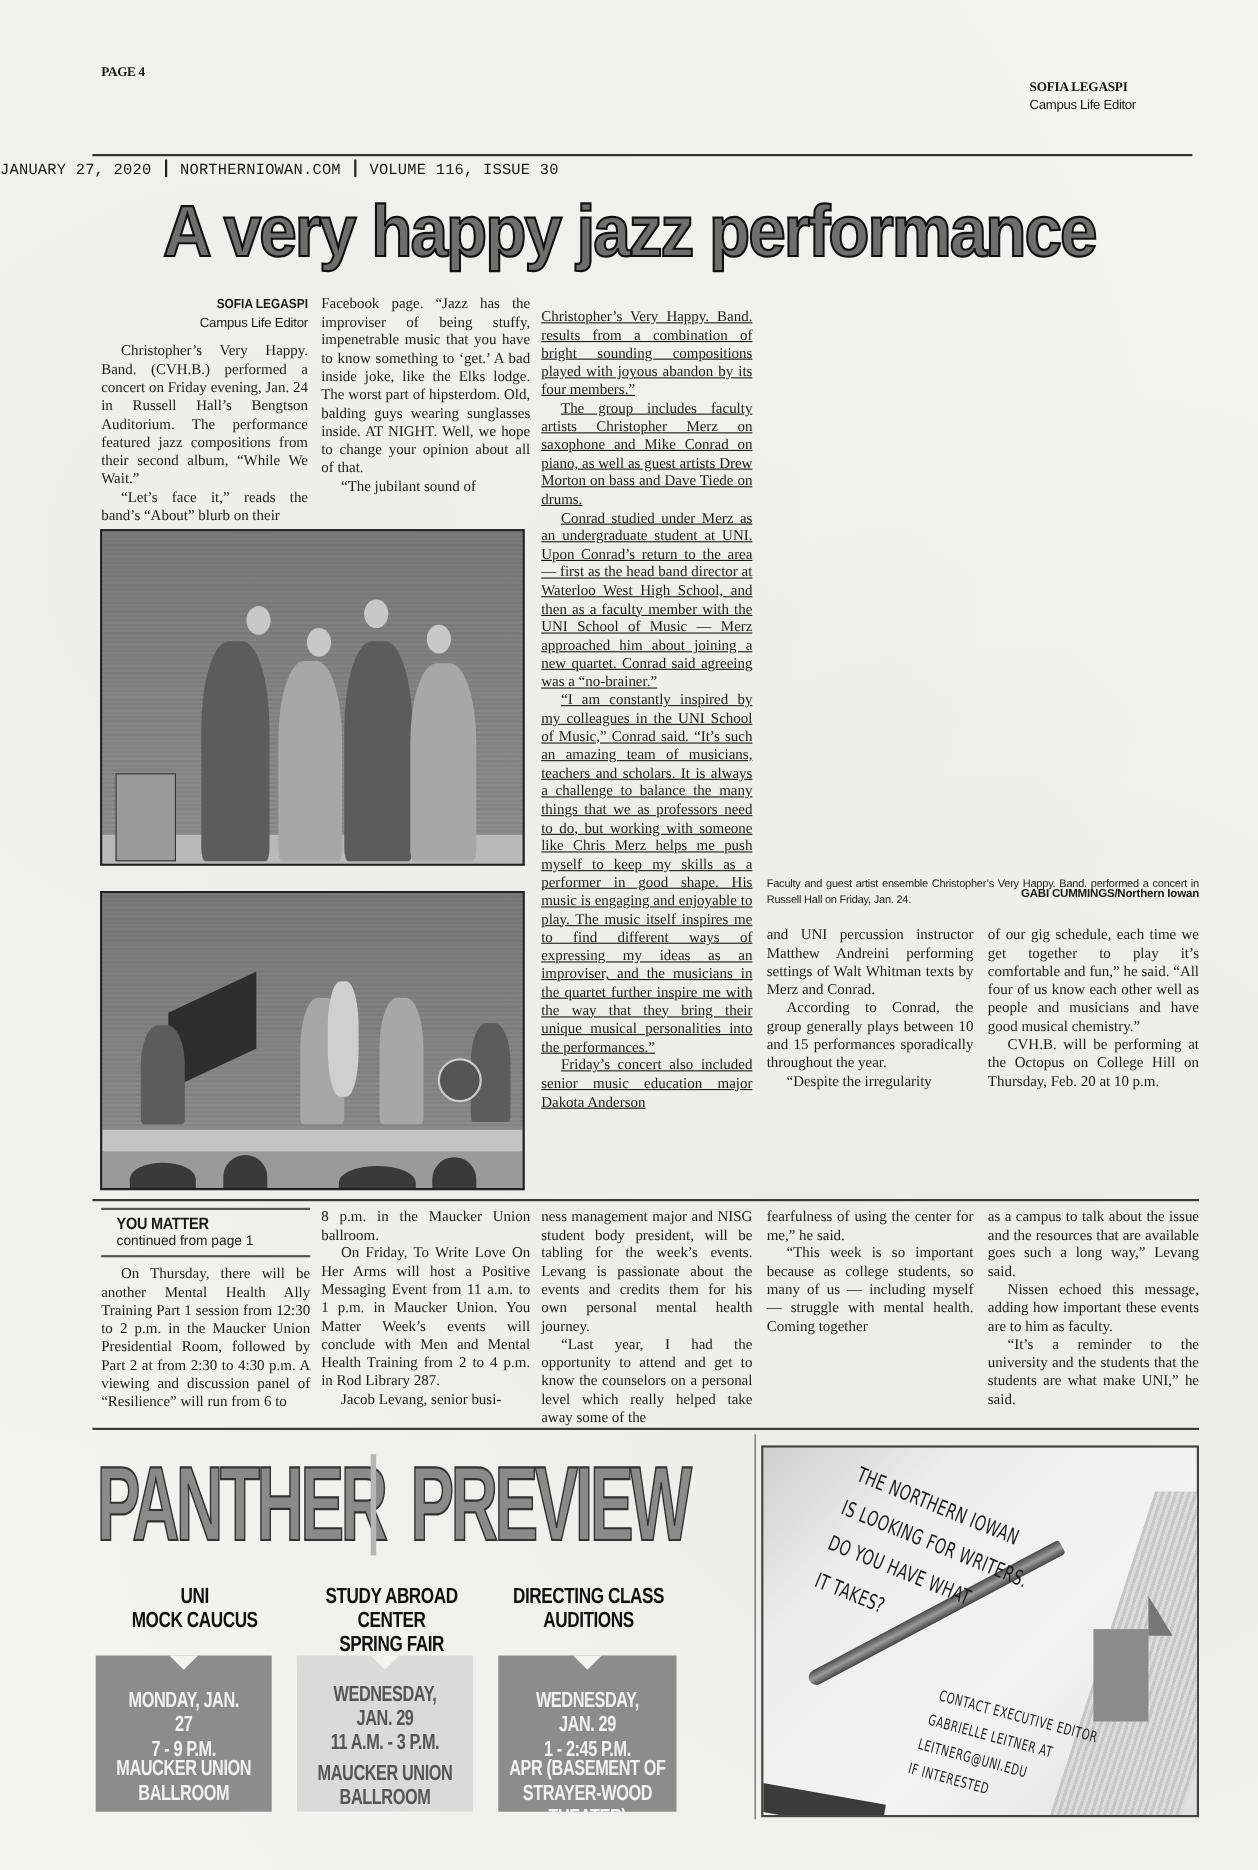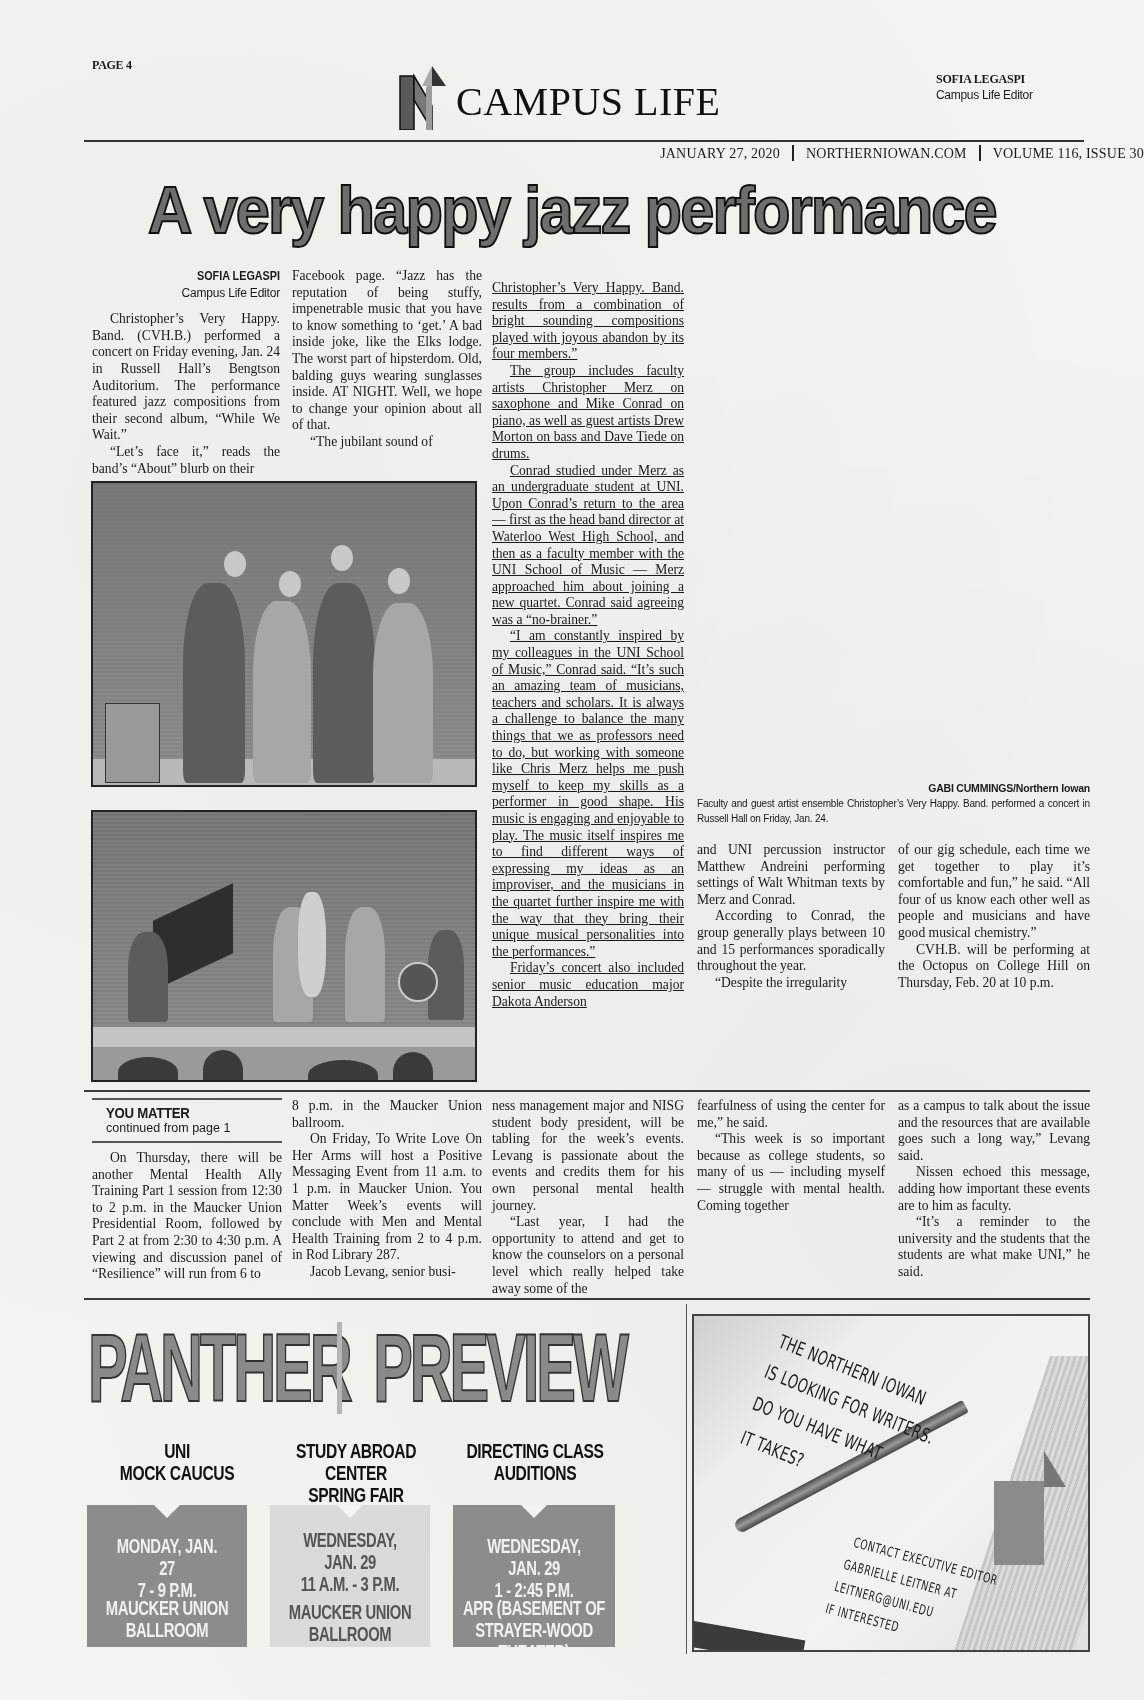--- a/index.html
+++ b/index.html
@@ -13,21 +13,21 @@
 
   
   .page-num { position: absolute; left: 92px; top: 58px; font-family: "Liberation Serif", serif; font-weight: bold; font-size: 12px; letter-spacing: -0.3px; }
   .logo { position: absolute; left: 398px; top: 60px; width: 390px; height: 78px; }
   .logo .n-mark { position: absolute; left: 0; top: 6px; width: 50px; height: 64px; }
   .logo .section-title { position: absolute; left: 58px; top: 18px; font-family: "Liberation Serif", serif; font-size: 40px; letter-spacing: 0.5px; color: #111; }
   .editor-block { position: absolute; left: 936px; top: 72px; }
   .editor-name { font-family: "Liberation Serif", serif; font-weight: bold; font-size: 12px; letter-spacing: -0.2px; }
   .editor-role { font-family: "Liberation Sans", sans-serif; font-size: 12px; margin-top: 1px; letter-spacing: -0.3px; }
   .masthead-rule { position: absolute; left: 84px; top: 140px; width: 1000px; height: 2px; background: #333; }
-  .dateline { position: absolute; left: 0; width: 100%; top: 145px; text-align: right; font-family: Liberation Serif, serif; font-size: 14px; letter-spacing: 0.2px; }
+  .dateline { position: absolute; left: 0; width: 100%; top: 145px; text-align: left; font-family: Liberation Mono, monospace; font-size: 14px; letter-spacing: 0.2px; }
   .dateline .sep { display: inline-block; width: 2px; height: 16px; background: #222; margin: 0 12px; vertical-align: -3px; }
 
   
   .headline { position: absolute; left: 0; width: 100%; top: 172px; text-align: center; font-family: "Liberation Sans", sans-serif; font-weight: bold; font-size: 66px; letter-spacing: -2px; transform: scaleX(0.93); color: #6e6e6e; -webkit-text-stroke: 2px #111; }
 
   
   .col { position: absolute; font-family: "Liberation Serif", serif; font-size: 13.6px; line-height: 16.6px; text-align: justify; hyphens: auto; }
   .col p { text-indent: 18px; }
   .col p.noind { text-indent: 0; }
   .byline { text-align: right; margin-bottom: 10px; }
@@ -35,21 +35,21 @@
   .byline .role { font-family: "Liberation Sans", sans-serif; font-size: 12px; display: block; letter-spacing: -0.2px; }
 
   
   .photo { position: absolute; border: 2px solid #222; overflow: hidden; background: #8a8a8a; }
   .photo .bg { position: absolute; inset: 0; background: repeating-linear-gradient(0deg, rgba(0,0,0,0.05) 0 2px, transparent 2px 4px), linear-gradient(#7a7a7a, #8f8f8f); }
   .photo .stage { position: absolute; left: 0; right: 0; background: #b9b9b9; }
   .figure { position: absolute; background: #5c5c5c; border-radius: 40% 40% 6% 6%; }
   .figure.light { background: #a7a7a7; }
   .head { position: absolute; width: 22px; height: 26px; border-radius: 50%; background: #c8c8c8; }
 
-  .photo-credit { position: absolute; font-family: "Liberation Sans", sans-serif; font-weight: bold; font-size: 10.5px; letter-spacing: -0.2px; text-align: right; }
+  .photo-credit { position: absolute; font-family: "Liberation Sans", sans-serif; font-weight: bold; font-size: 10.5px; letter-spacing: -0.2px; text-align: right; margin-top: 24px; }
   .photo-caption { position: absolute; font-family: "Liberation Sans", sans-serif; font-size: 10px; line-height: 15px; text-align: justify; letter-spacing: -0.2px; }
 
   .hr { position: absolute; height: 2px; background: #3a3a3a; }
 
   
   .ym-head { position: absolute; left: 92px; top: 1098px; width: 190px; border-top: 2px solid #555; border-bottom: 2px solid #555; padding: 4px 0 6px 14px; }
   .ym-title { font-family: "Liberation Sans", sans-serif; font-weight: bold; font-size: 15px; transform: scaleX(0.88); transform-origin: left; display: block; letter-spacing: -0.3px; }
   .ym-sub { font-family: "Liberation Sans", sans-serif; font-size: 12.5px; display: block; }
 
   
@@ -72,30 +72,20 @@
   .ad-line { position: absolute; font-family: "DejaVu Sans", sans-serif; font-size: 19px; color: #1c1c1c; transform: rotate(22deg) scaleX(0.68); transform-origin: left top; white-space: nowrap; letter-spacing: 0.5px; }
   .ad-small { position: absolute; font-family: "DejaVu Sans", sans-serif; font-size: 13.5px; color: #222; transform: rotate(15deg) scaleX(0.68); transform-origin: left top; white-space: nowrap; letter-spacing: 0.8px; }
 </style>
 </head>
 <body>
 
 <div class="page">
 
   <div class="page-num">PAGE 4</div>
 
-  <div class="logo">
-    <svg class="n-mark" viewBox="0 0 50 64">
-      <polygon points="2,10 16,10 16,64 2,64" fill="#5a5a5a" stroke="#111" stroke-width="1.5"></polygon>
-      <polygon points="16,10 34,40 34,64 16,34" fill="#777" stroke="#111" stroke-width="1.5"></polygon>
-      <polygon points="34,10 34,64 28,64 28,22" fill="#9c9c9c"></polygon>
-      <polygon points="34,0 48,20 34,20" fill="#333"></polygon>
-      <polygon points="34,0 24,20 34,20" fill="#aaa"></polygon>
-    </svg>
-    <span class="section-title">CAMPUS LIFE</span>
-  </div>
 
   <div class="editor-block">
     <div class="editor-name">SOFIA LEGASPI</div>
     <div class="editor-role">Campus Life Editor</div>
   </div>
 
   <div class="masthead-rule"></div>
 
   <div class="dateline">
     <span>JANUARY 27, 2020</span><span class="sep"></span><span>NORTHERNIOWAN.COM</span><span class="sep"></span><span>VOLUME 116, ISSUE 30</span>
@@ -106,21 +96,21 @@
   <div class="col" style="left:92px; top:268px; width:188px;">
     <div class="byline">
       <span class="name">SOFIA LEGASPI</span>
       <span class="role">Campus Life Editor</span>
     </div>
     <p>Christopher’s Very Happy. Band. (CVH.B.) performed a concert on Friday evening, Jan. 24 in Russell Hall’s Bengtson Auditorium. The performance featured jazz compositions from their second album, “While We Wait.”</p>
     <p>“Let’s face it,” reads the band’s “About” blurb on their</p>
   </div>
 
   <div class="col" style="left:292px; top:268px; width:190px;">
-    <p class="noind">Facebook page. “Jazz has the reputation of being stuffy, impenetrable music that you have to know something to ‘get.’ A bad inside joke, like the Elks lodge. The worst part of hipsterdom. Old, balding guys wearing sunglasses inside. AT NIGHT. Well, we hope to change your opinion about all of that.</p>
+    <p class="noind">Facebook page. “Jazz has the improviser of being stuffy, impenetrable music that you have to know something to ‘get.’ A bad inside joke, like the Elks lodge. The worst part of hipsterdom. Old, balding guys wearing sunglasses inside. AT NIGHT. Well, we hope to change your opinion about all of that.</p>
     <p>“The jubilant sound of</p>
   </div>
 
   <div class="photo" style="left:91px; top:481px; width:386px; height:306px;">
     <div class="bg"></div>
     <div class="stage" style="top:276px; height:30px;"></div>
     <div class="figure" style="left:90px; top:100px; width:62px; height:200px;"></div>
     <div class="head" style="left:131px; top:68px;"></div>
     <div class="figure light" style="left:160px; top:118px; width:58px; height:182px;"></div>
     <div class="head" style="left:186px; top:88px;"></div>

